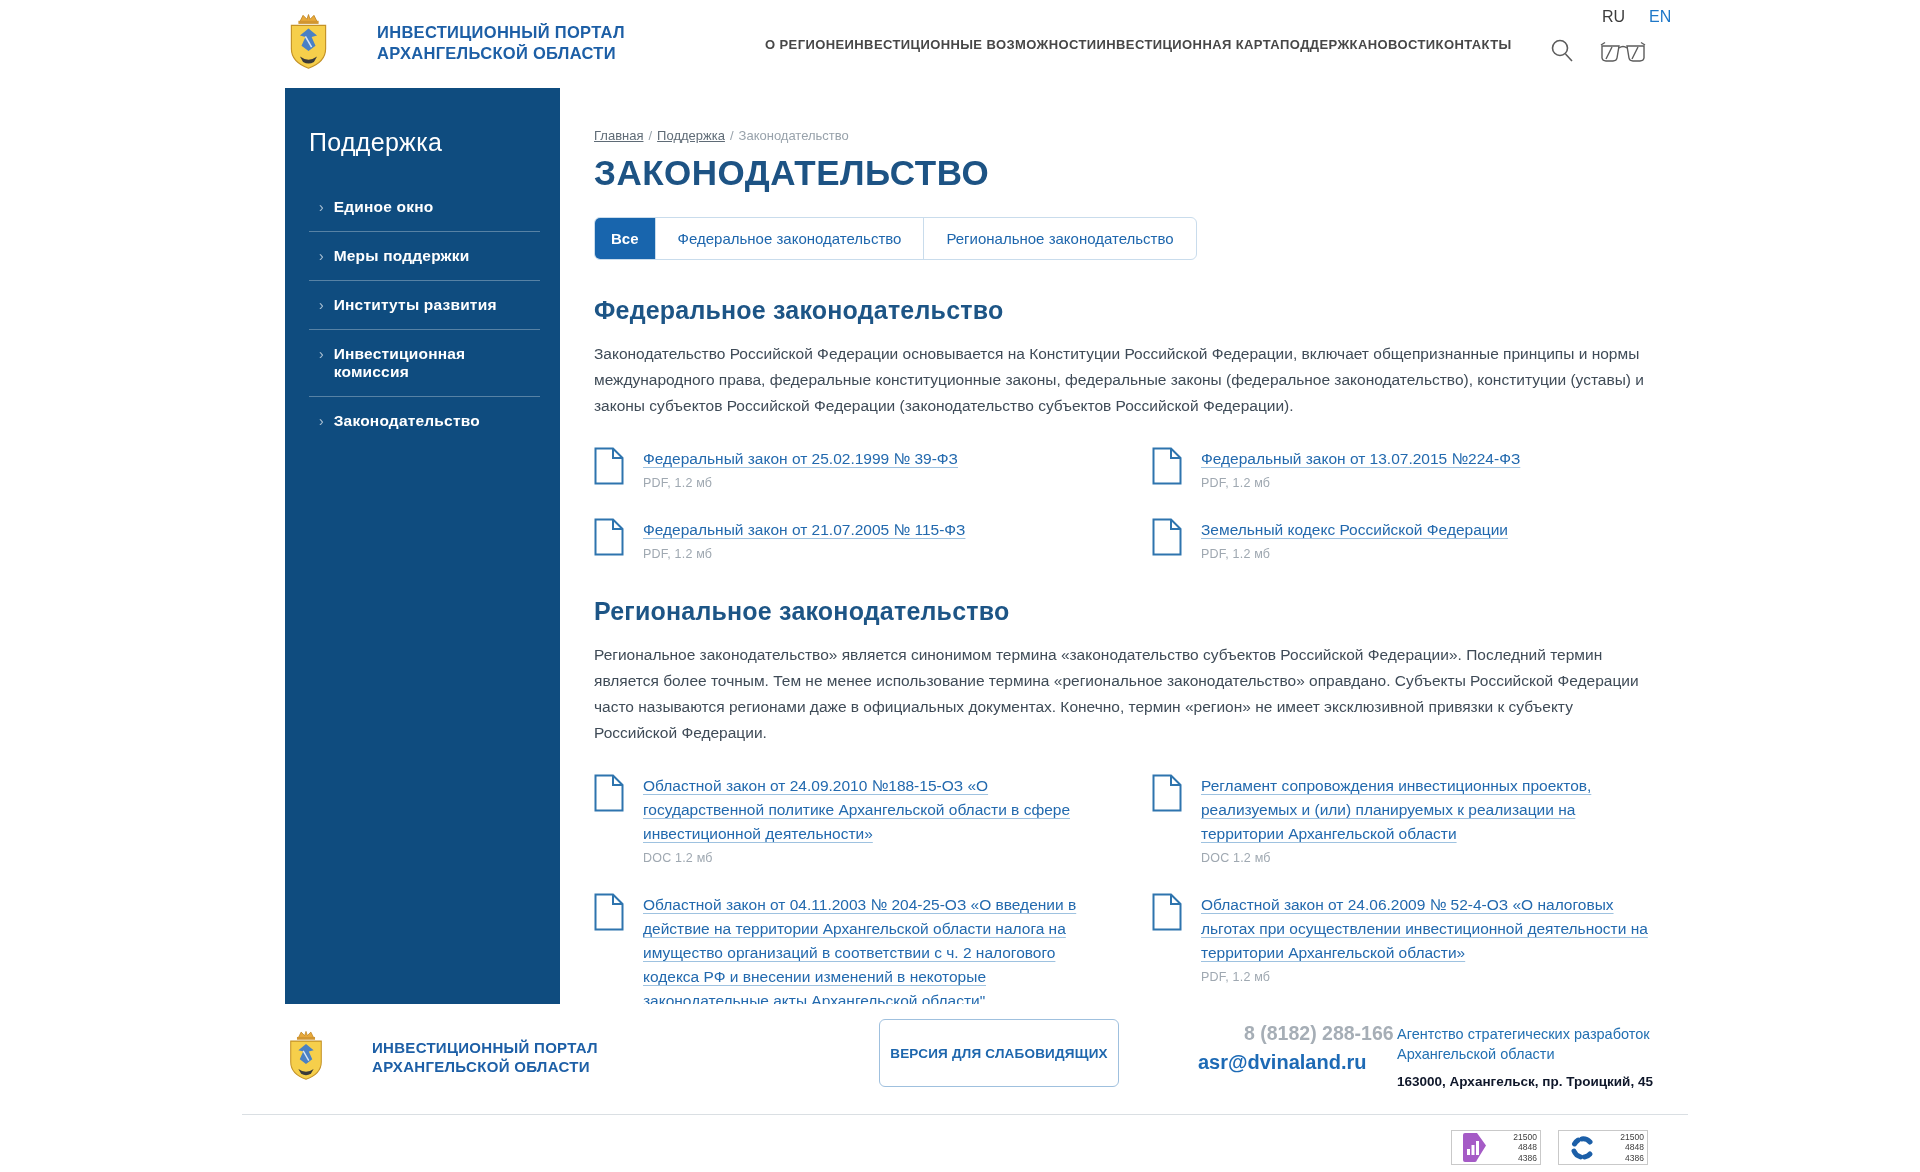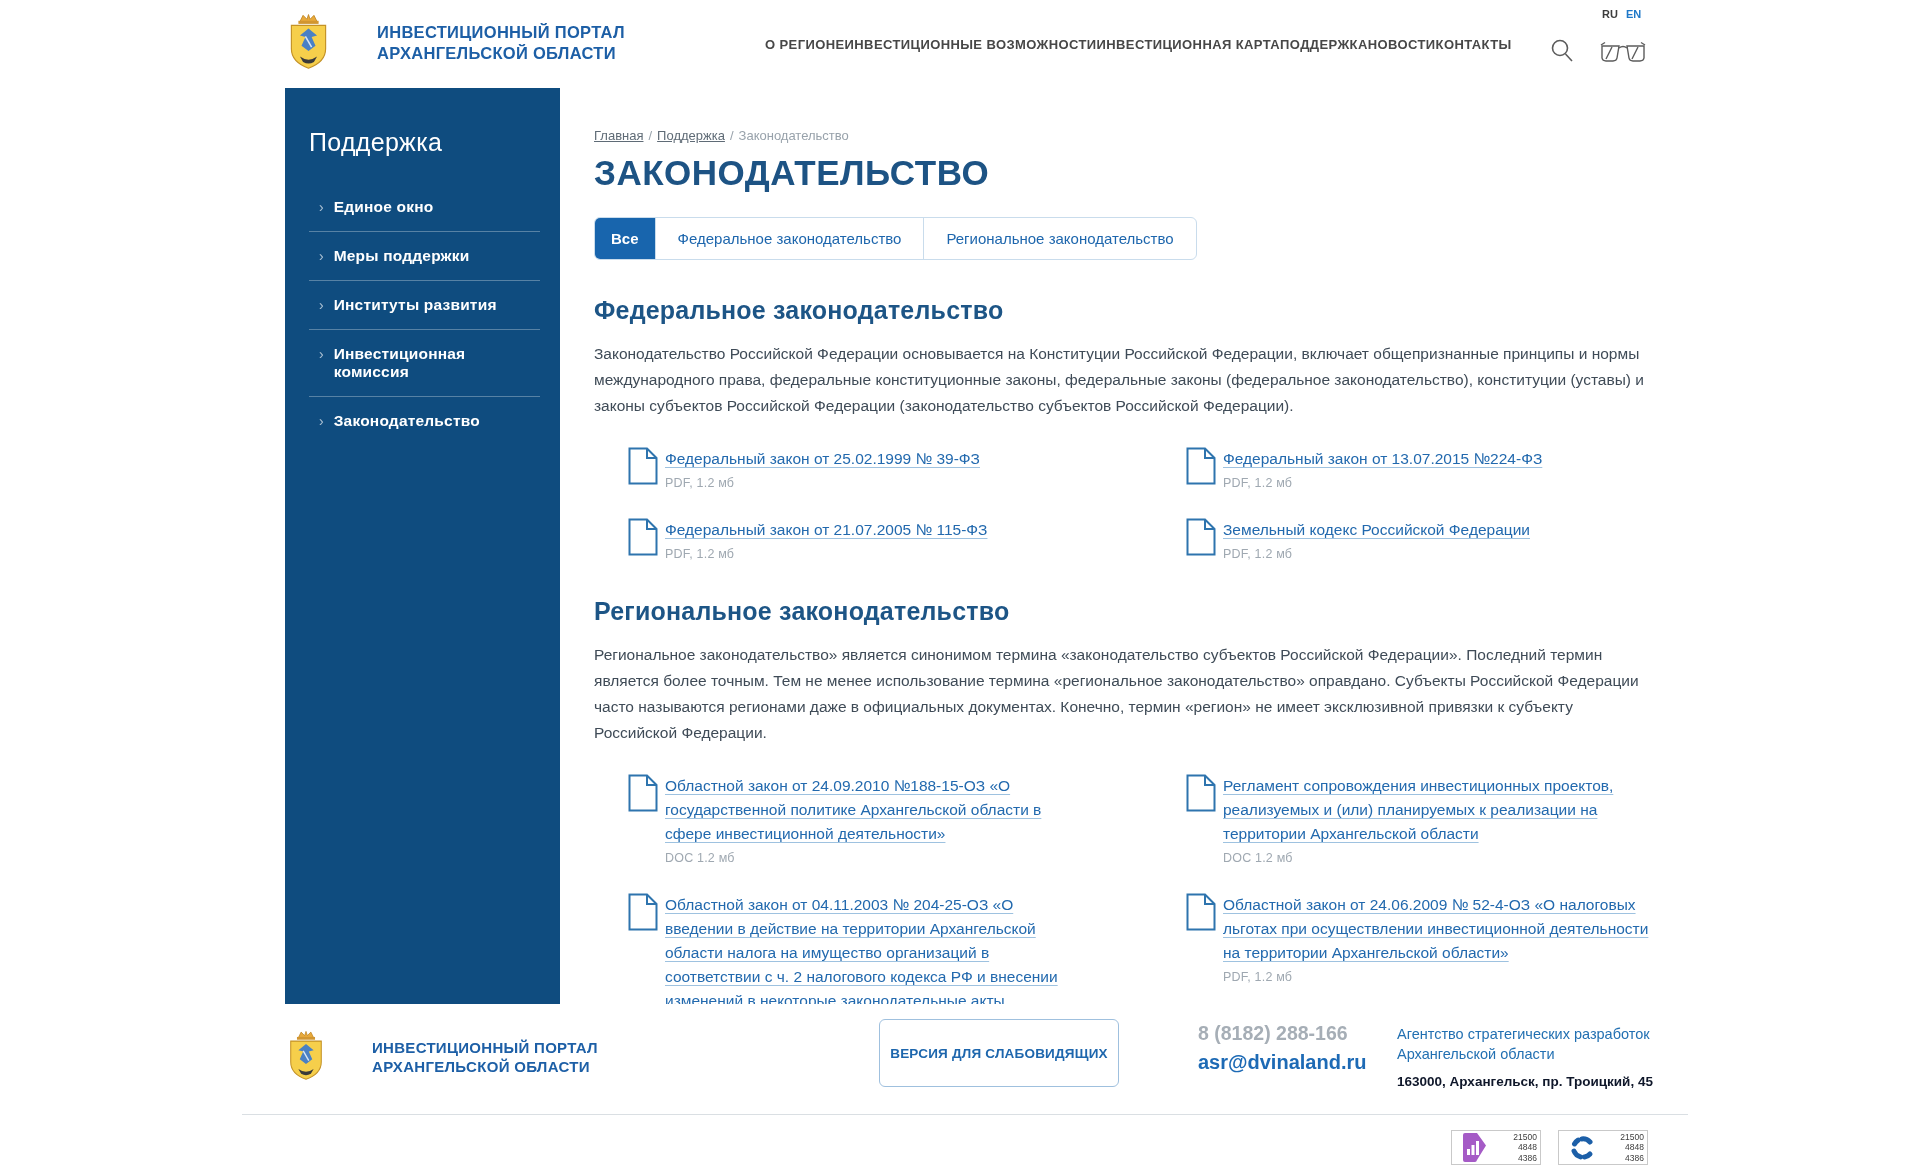--- a/index.html
+++ b/index.html
@@ -5,21 +5,21 @@
   * { margin:0; padding:0; box-sizing:border-box; }
   html,body { width:1920px; height:1172px; background:#ffffff; font-family:"Liberation Sans","DejaVu Sans",sans-serif; overflow:hidden; }
   a { text-decoration:none; }
 
   
   .header { position:absolute; left:0; top:0; width:1920px; height:88px; background:#fff; }
   .logo { position:absolute; left:285px; top:13px; display:flex; align-items:center; gap:13px; }
   .logo-text { color:#1d5fa6; font-weight:700; font-size:16.5px; line-height:1.3; letter-spacing:.3px;margin-left:32px; }
   .main-nav { position:absolute; left:765px; top:0; height:88px; display:flex; align-items:center; }
   .main-nav a { color:#474747; font-size:13px; font-weight:600; letter-spacing:.4px; white-space:nowrap; }
-  .lang { position:absolute; left:1602px; top:8px; display:flex; gap:8px; font-size:11px; font-weight:700; }
+  .lang { position:absolute; left:1602px; top:8px; display:flex; gap:24px; font-size:16px; font-weight:400; }
   .lang-ru { color:#3c3c3c; }
   .lang-en { color:#1f78c8; }
   .hdr-icon { position:absolute; top:38px; cursor:pointer; }
   .hdr-icon.search { left:1550px; }
   .hdr-icon.glasses { left:1598px; top:41px; }
 
   
   .sidebar { position:absolute; left:285px; top:88px; width:275px; height:916px; background:#0f4c7f; color:#fff; padding:32px 20px 0 24px; }
   .sidebar-title { font-size:25px; font-weight:400; letter-spacing:.3px; margin:8px 0 26px 0; }
   .side-item { display:flex; align-items:baseline; gap:10px; padding:15px 0 15px 10px; cursor:pointer; }
@@ -37,40 +37,40 @@
   .tabs { display:inline-flex; margin-top:24px; border:1px solid #c9dcec; border-radius:6px; overflow:hidden; background:#fff; }
   .tab { padding:0 22px; line-height:41px; font-size:15px; color:#1d66ad; cursor:pointer; white-space:nowrap;text-align:right; }
   .tab + .tab { border-left:1px solid #c9dcec; }
   .tab.active { background:#1865ad; color:#fff; font-weight:700; padding:0 16px; }
   h2.section-heading { margin-top:36px; font-size:25px; font-weight:800; color:#1d5586; letter-spacing:.2px; }
   p.section-intro { margin-top:16px; font-size:15.5px; line-height:1.68; color:#3f4b57; max-width:1066px; }
   .docs-cols { display:flex; gap:72px; margin-top:28px; }
   .docs-col { display:flex; flex-direction:column; gap:28px; }
   .docs-col.c1 { width:486px; }
   .docs-col.c2 { width:508px; }
-  .doc { display:flex; gap:7px;margin-left:34px; }
+  .doc { display:flex; gap:19px; }
   .doc-icon { flex:0 0 30px; }
   .doc-link { display:block; font-size:15.5px; line-height:1.55; color:#2269ae; text-decoration:underline; text-decoration-color:#9ec2e0; text-underline-offset:3px; }
   .doc-meta { margin-top:5px; font-size:12.5px; color:#9fa8b1; letter-spacing:.2px; }
 
   
   .footer { position:absolute; left:0; top:1004px; width:1920px; height:168px; background:#fff; }
   .f-logo { position:absolute; left:285px; top:26px; display:flex; align-items:center; gap:13px; }
   .f-logo .logo-text { font-size:15px; }
   .btn-apply { position:absolute; left:653px; top:14px; width:198px; height:71px; border:none; border-radius:5px; cursor:pointer;
     background-color:#1e6cb5;
     background-image:linear-gradient(115deg, rgba(255,255,255,.08) 0 26%, transparent 26%),
                      linear-gradient(245deg, rgba(0,0,0,.07) 0 20%, transparent 20%),
                      linear-gradient(25deg, transparent 76%, rgba(255,255,255,.10) 76%);
     color:#fff; font-family:inherit; font-size:12.5px; font-weight:700; letter-spacing:.3px; text-align:left; padding:15px 14px; line-height:1.55; }
   .btn-apply .arrow { position:absolute; right:16px; bottom:16px; font-size:16px; font-weight:400; }
   .btn-vision { position:absolute; left:879px; top:15px; width:240px; height:68px; background:#fff; border:1px solid #9fc0de; border-radius:6px; cursor:pointer;
     color:#1d66ad; font-family:inherit; font-size:13.5px; font-weight:700; letter-spacing:.2px; }
   .f-contacts { position:absolute; left:1198px; top:18px; }
-  .f-phone { font-size:19.5px; font-weight:700; color:#a6aeb6; }
+  .f-phone { font-size:19.5px; font-weight:700; color:#a6aeb6;margin-left:46px; }
   .f-email { display:block; margin-top:6px; font-size:20px; font-weight:700; color:#1d6ab5; }
   .f-agency { position:absolute; left:1397px; top:20px; width:262px; }
   .f-agency-name { font-size:14.5px; color:#2270b2; line-height:1.4; }
   .f-address { margin-top:9px; font-size:13.5px; font-weight:600; color:#0f172a; }
   .f-divider { position:absolute; left:242px; top:110px; width:1446px; border-top:1px solid #dadfe3; }
   .counters { position:absolute; left:1451px; top:126px; display:flex; gap:17px; }
   .counter { width:90px; height:35px; border:1px solid #c9c9c9; background:#fff; display:flex; align-items:center; padding:2px 3px 2px 9px; cursor:pointer; }
   .counter-nums { flex:1; text-align:right; font-size:8.5px; line-height:1.2; color:#3d3d3d; }
   .c-icon-purple { width:26px; height:29px; }
   .c-icon-blue { width:24px; height:24px; margin-left:2px; }

